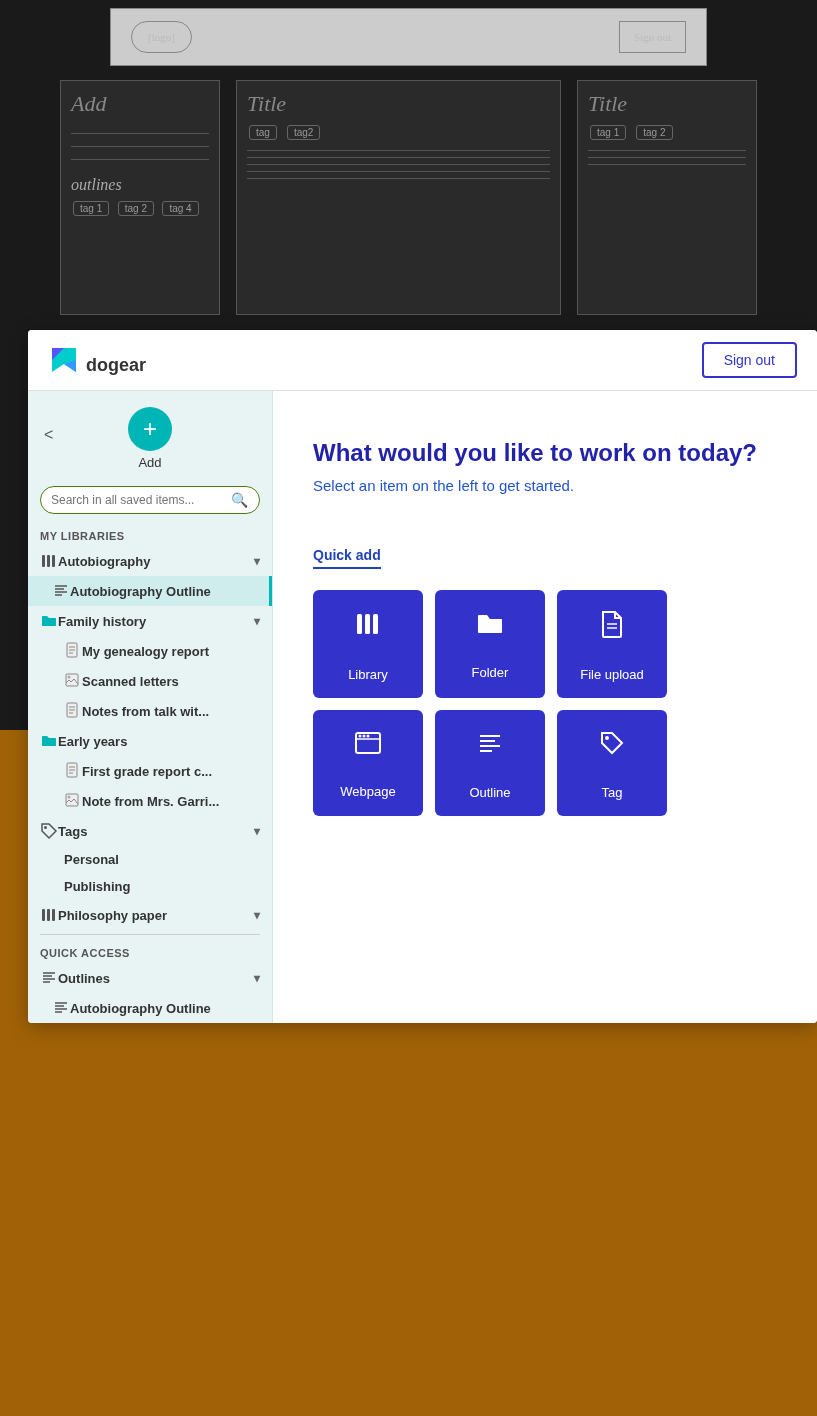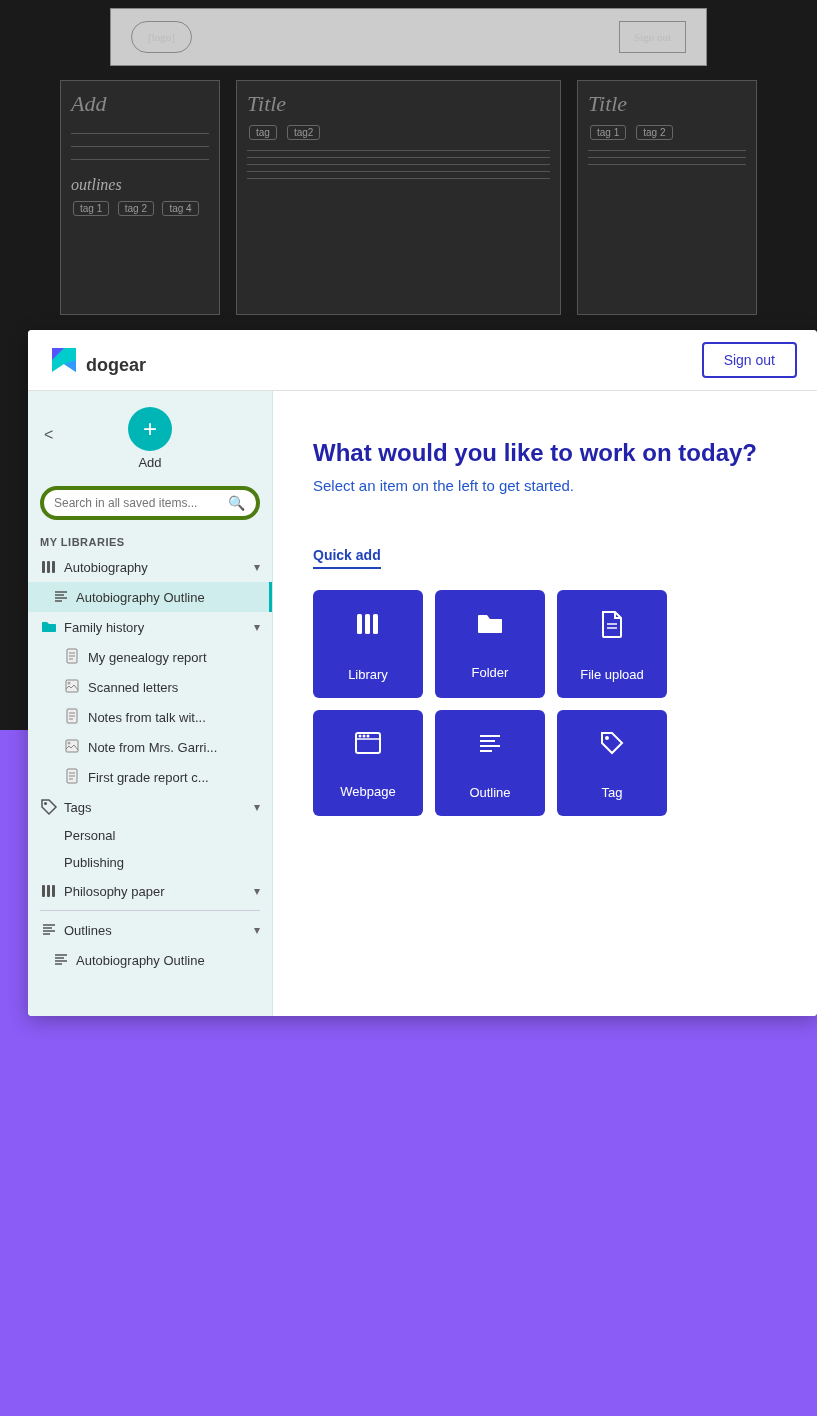--- a/index.html
+++ b/index.html
@@ -124,21 +124,21 @@
       font-weight: 500;
     }
 
     .sidebar-search {
       padding: 8px 12px;
     }
     .search-input-container {
       display: flex;
       align-items: center;
       background: #fff;
-      border: 4px solid #4d7c0f;
+      border: 1px solid #4d7c0f;
       border-radius: 20px;
       padding: 5px 10px;
       gap: 6px;
     }
     .search-input {
       border: none;
       outline: none;
       font-size: 12px;
       color: #666;
       flex: 1;
@@ -158,21 +158,21 @@
       text-transform: uppercase;
     }
 
     .sidebar-item {
       display: flex;
       align-items: center;
       padding: 6px 12px;
       cursor: pointer;
       font-size: 13px;
       color: #333;
-      gap: 6px;
+      font-weight: bold;
     }
     .sidebar-item.level-1 { padding-left: 12px; }
     .sidebar-item.level-2 { padding-left: 24px; }
     .sidebar-item.level-3 { padding-left: 36px; }
 
     .sidebar-item-icon {
       width: 18px;
       height: 18px;
       flex-shrink: 0;
     }
@@ -252,21 +252,21 @@
     .quick-add-btn-label {
       font-size: 13px;
       font-weight: 500;
     }
 
     .page-wrapper {
       position: relative;
       width: 817px;
       min-height: 1416px;
       overflow: hidden;
-      background: #8b5cf6;
+      background: #a16207;
     }
 
     .wf-sketch-text {
       font-family: 'Comic Sans MS', cursive, serif;
       color: #bbb;
       font-size: 11px;
       line-height: 1.6;
     }
     .wf-sketch-line {
       height: 1px;
@@ -530,44 +530,52 @@
             <svg width="16" height="16" viewBox="0 0 16 16" fill="none">
                 <rect x="3" y="1" width="10" height="14" rx="1" fill="#eee" stroke="#888" stroke-width="1"></rect>
                 <line x1="5" y1="5" x2="11" y2="5" stroke="#888" stroke-width="1"></line>
                 <line x1="5" y1="8" x2="11" y2="8" stroke="#888" stroke-width="1"></line>
                 <line x1="5" y1="11" x2="9" y2="11" stroke="#888" stroke-width="1"></line>
               </svg>
           </span>
           <span class="sidebar-item-label">Notes from talk wit...</span>
         </div>
 
-
-        <div class="sidebar-item level-3">
-          <span class="sidebar-item-icon">
-            <svg width="16" height="16" viewBox="0 0 16 16" fill="none">
-                <rect x="2" y="2" width="12" height="12" rx="1" fill="#eee" stroke="#888" stroke-width="1"></rect>
-                <circle cx="5" cy="5" r="1.5" fill="#aaa"></circle>
-                <path d="M2 11L5 8L7 10L10 7L14 12" stroke="#888" stroke-width="1" fill="none"></path>
-              </svg>
-          </span>
-          <span class="sidebar-item-label">Note from Mrs. Garri...</span>
+        <div class="sidebar-item level-1">
+          <span class="sidebar-item-icon">
+            <svg width="18" height="18" viewBox="0 0 18 18" fill="none">
+                <path d="M2 5C2 4.45 2.45 4 3 4H7L9 6H15C15.55 6 16 6.45 16 7V13C16 13.55 15.55 14 15 14H3C2.45 14 2 13.55 2 13V5Z" fill="#00b5b5"></path>
+              </svg>
+          </span>
+          <span class="sidebar-item-label">Early years</span>
         </div>
 
         <div class="sidebar-item level-3">
           <span class="sidebar-item-icon">
             <svg width="16" height="16" viewBox="0 0 16 16" fill="none">
                 <rect x="3" y="1" width="10" height="14" rx="1" fill="#eee" stroke="#888" stroke-width="1"></rect>
                 <line x1="5" y1="5" x2="11" y2="5" stroke="#888" stroke-width="1"></line>
                 <line x1="5" y1="8" x2="11" y2="8" stroke="#888" stroke-width="1"></line>
                 <line x1="5" y1="11" x2="9" y2="11" stroke="#888" stroke-width="1"></line>
               </svg>
           </span>
           <span class="sidebar-item-label">First grade report c...</span>
         </div>
 
+        <div class="sidebar-item level-3">
+          <span class="sidebar-item-icon">
+            <svg width="16" height="16" viewBox="0 0 16 16" fill="none">
+                <rect x="2" y="2" width="12" height="12" rx="1" fill="#eee" stroke="#888" stroke-width="1"></rect>
+                <circle cx="5" cy="5" r="1.5" fill="#aaa"></circle>
+                <path d="M2 11L5 8L7 10L10 7L14 12" stroke="#888" stroke-width="1" fill="none"></path>
+              </svg>
+          </span>
+          <span class="sidebar-item-label">Note from Mrs. Garri...</span>
+        </div>
+
         <div class="sidebar-item level-1">
           <span class="sidebar-item-icon">
             <svg width="18" height="18" viewBox="0 0 18 18" fill="none">
                 <path d="M2 2H9L16 9L9 16L2 9V2Z" fill="none" stroke="#555" stroke-width="1.5"></path>
                 <circle cx="5.5" cy="5.5" r="1.5" fill="#555"></circle>
               </svg>
           </span>
           <span class="sidebar-item-label">Tags</span>
           <span class="sidebar-item-chevron">▾</span>
         </div>
@@ -587,20 +595,21 @@
                 <rect x="7" y="3" width="3" height="12" rx="1" fill="#555"></rect>
                 <rect x="12" y="3" width="3" height="12" rx="1" fill="#555"></rect>
               </svg>
           </span>
           <span class="sidebar-item-label">Philosophy paper</span>
           <span class="sidebar-item-chevron">▾</span>
         </div>
 
         <div class="sidebar-divider"></div>
 
+        <div class="sidebar-section-header">QUICK ACCESS</div>
 
         <div class="sidebar-item level-1">
           <span class="sidebar-item-icon">
             <svg width="18" height="18" viewBox="0 0 18 18" fill="none">
                 <line x1="3" y1="4" x2="15" y2="4" stroke="#555" stroke-width="1.5"></line>
                 <line x1="3" y1="7" x2="12" y2="7" stroke="#555" stroke-width="1.5"></line>
                 <line x1="3" y1="10" x2="15" y2="10" stroke="#555" stroke-width="1.5"></line>
                 <line x1="3" y1="13" x2="10" y2="13" stroke="#555" stroke-width="1.5"></line>
               </svg>
           </span>

